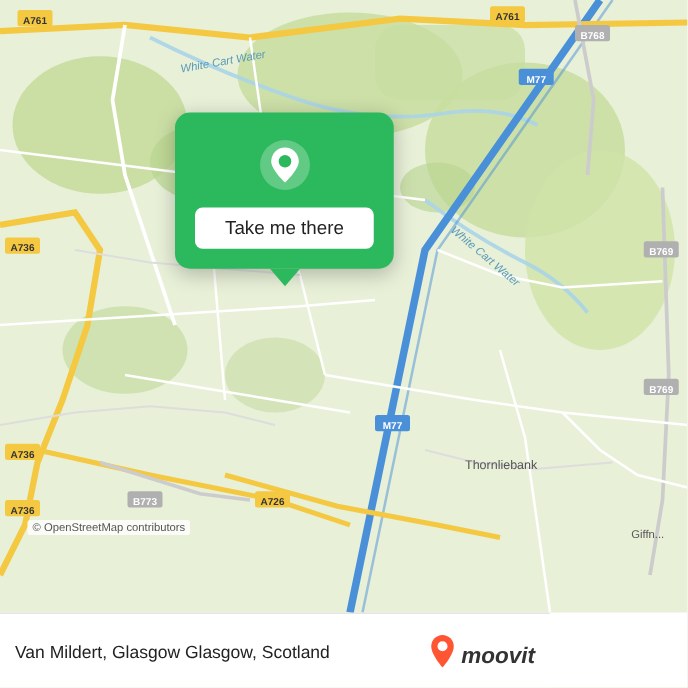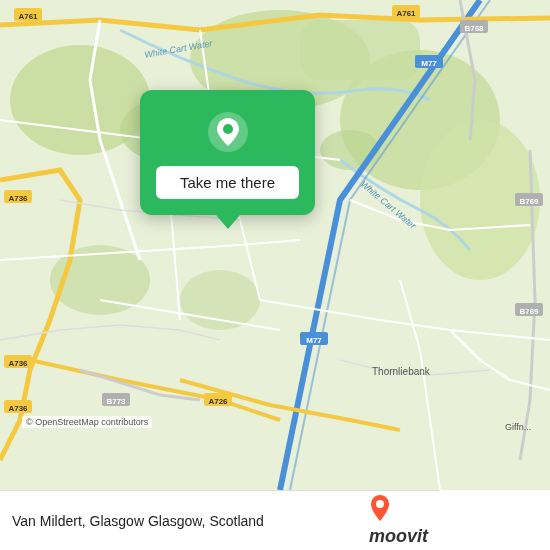--- a/index.html
+++ b/index.html
@@ -79,23 +79,22 @@
       justify-content: space-between;
     }
 
     #location-text {
       font-size: 14px;
       color: #222;
     }
 
     .moovit-logo {
       display: flex;
-      align-items: flex-start;
+      align-items: flex-end;
       gap: 4px;
-      flex-direction: column;
     }
 
     .moovit-pin {
       width: 22px;
       height: 28px;
     }
 
     .moovit-text {
       font-size: 18px;
       font-weight: bold;

